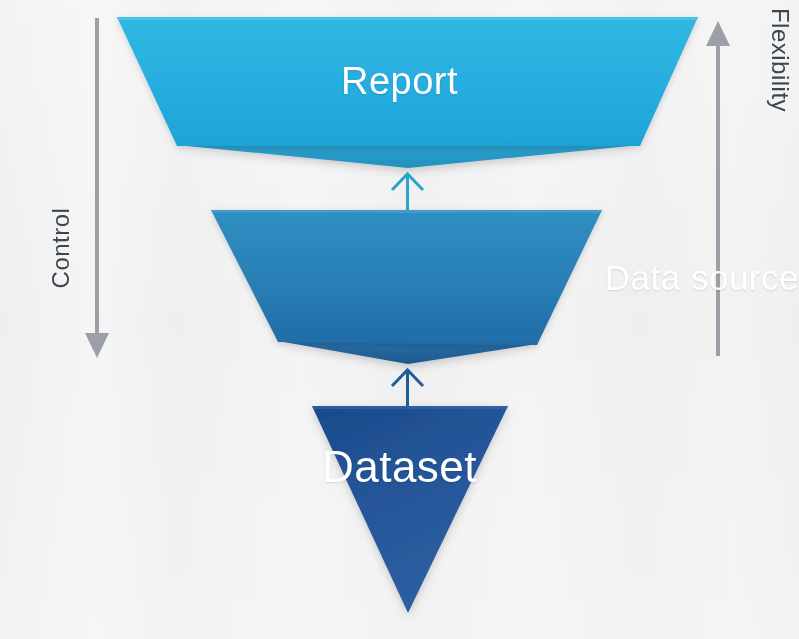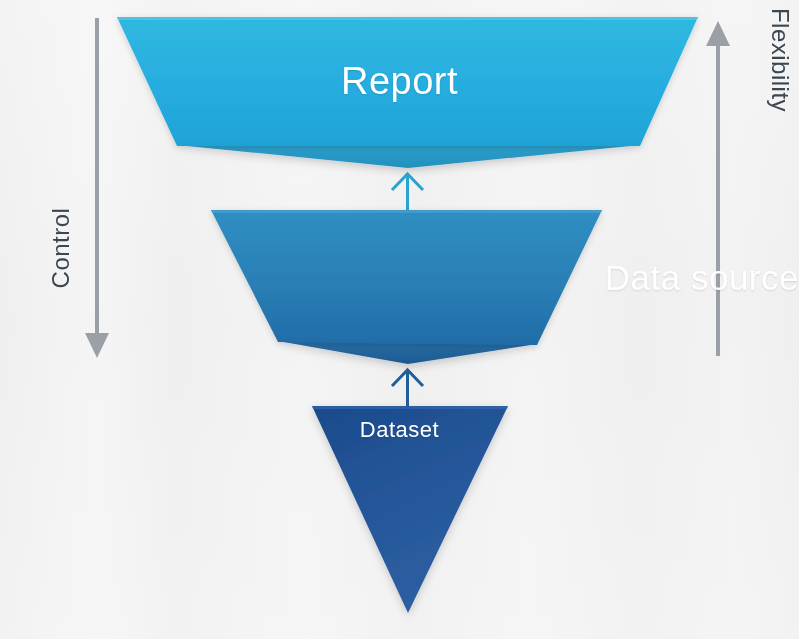--- a/index.html
+++ b/index.html
@@ -54,22 +54,22 @@
     font-size: 38px;
   }
   #label-datasource {
     left: 0; right: 0;
     top: 258px;
     font-size: 35px;
     text-align: right;
   }
   #label-dataset {
     left: 0; right: 0;
-    top: 417px;
-    font-size: 22px;
+    top: 442px;
+    font-size: 44px;
   }
   .axis-label {
     position: absolute;
     color: #3b4650;
     font-family: "Liberation Sans", sans-serif;
     font-size: 24px;
     font-weight: 400;
     letter-spacing: 0.5px;
     white-space: nowrap;
     user-select: none;

